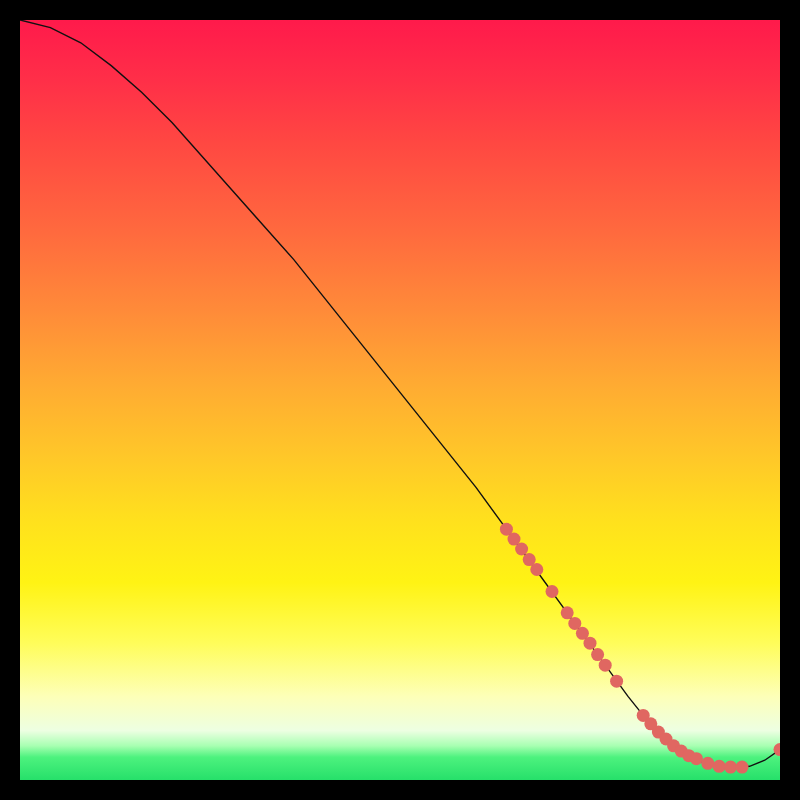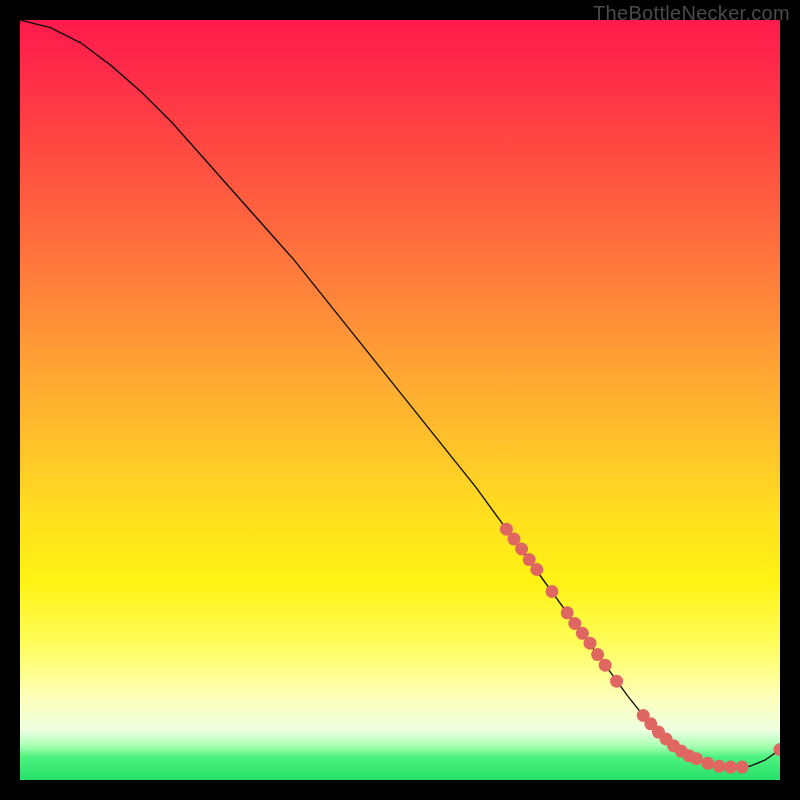--- a/index.html
+++ b/index.html
@@ -103,14 +103,13 @@
           <circle cx="676.4" cy="738.7" r="6.5" class="dot"></circle>
           <circle cx="687.8" cy="743.3" r="6.5" class="dot"></circle>
           <circle cx="699.2" cy="746.3" r="6.5" class="dot"></circle>
           <circle cx="710.6" cy="747.1" r="6.5" class="dot"></circle>
           <circle cx="722.0" cy="747.1" r="6.5" class="dot"></circle>
           <circle cx="760.0" cy="729.6" r="6.5" class="dot"></circle>
         </g>
     </svg>
   </div>
 
-  <div class="attribution">TheBottleNecker.com</div>
 </div>
 
 </body></html>

